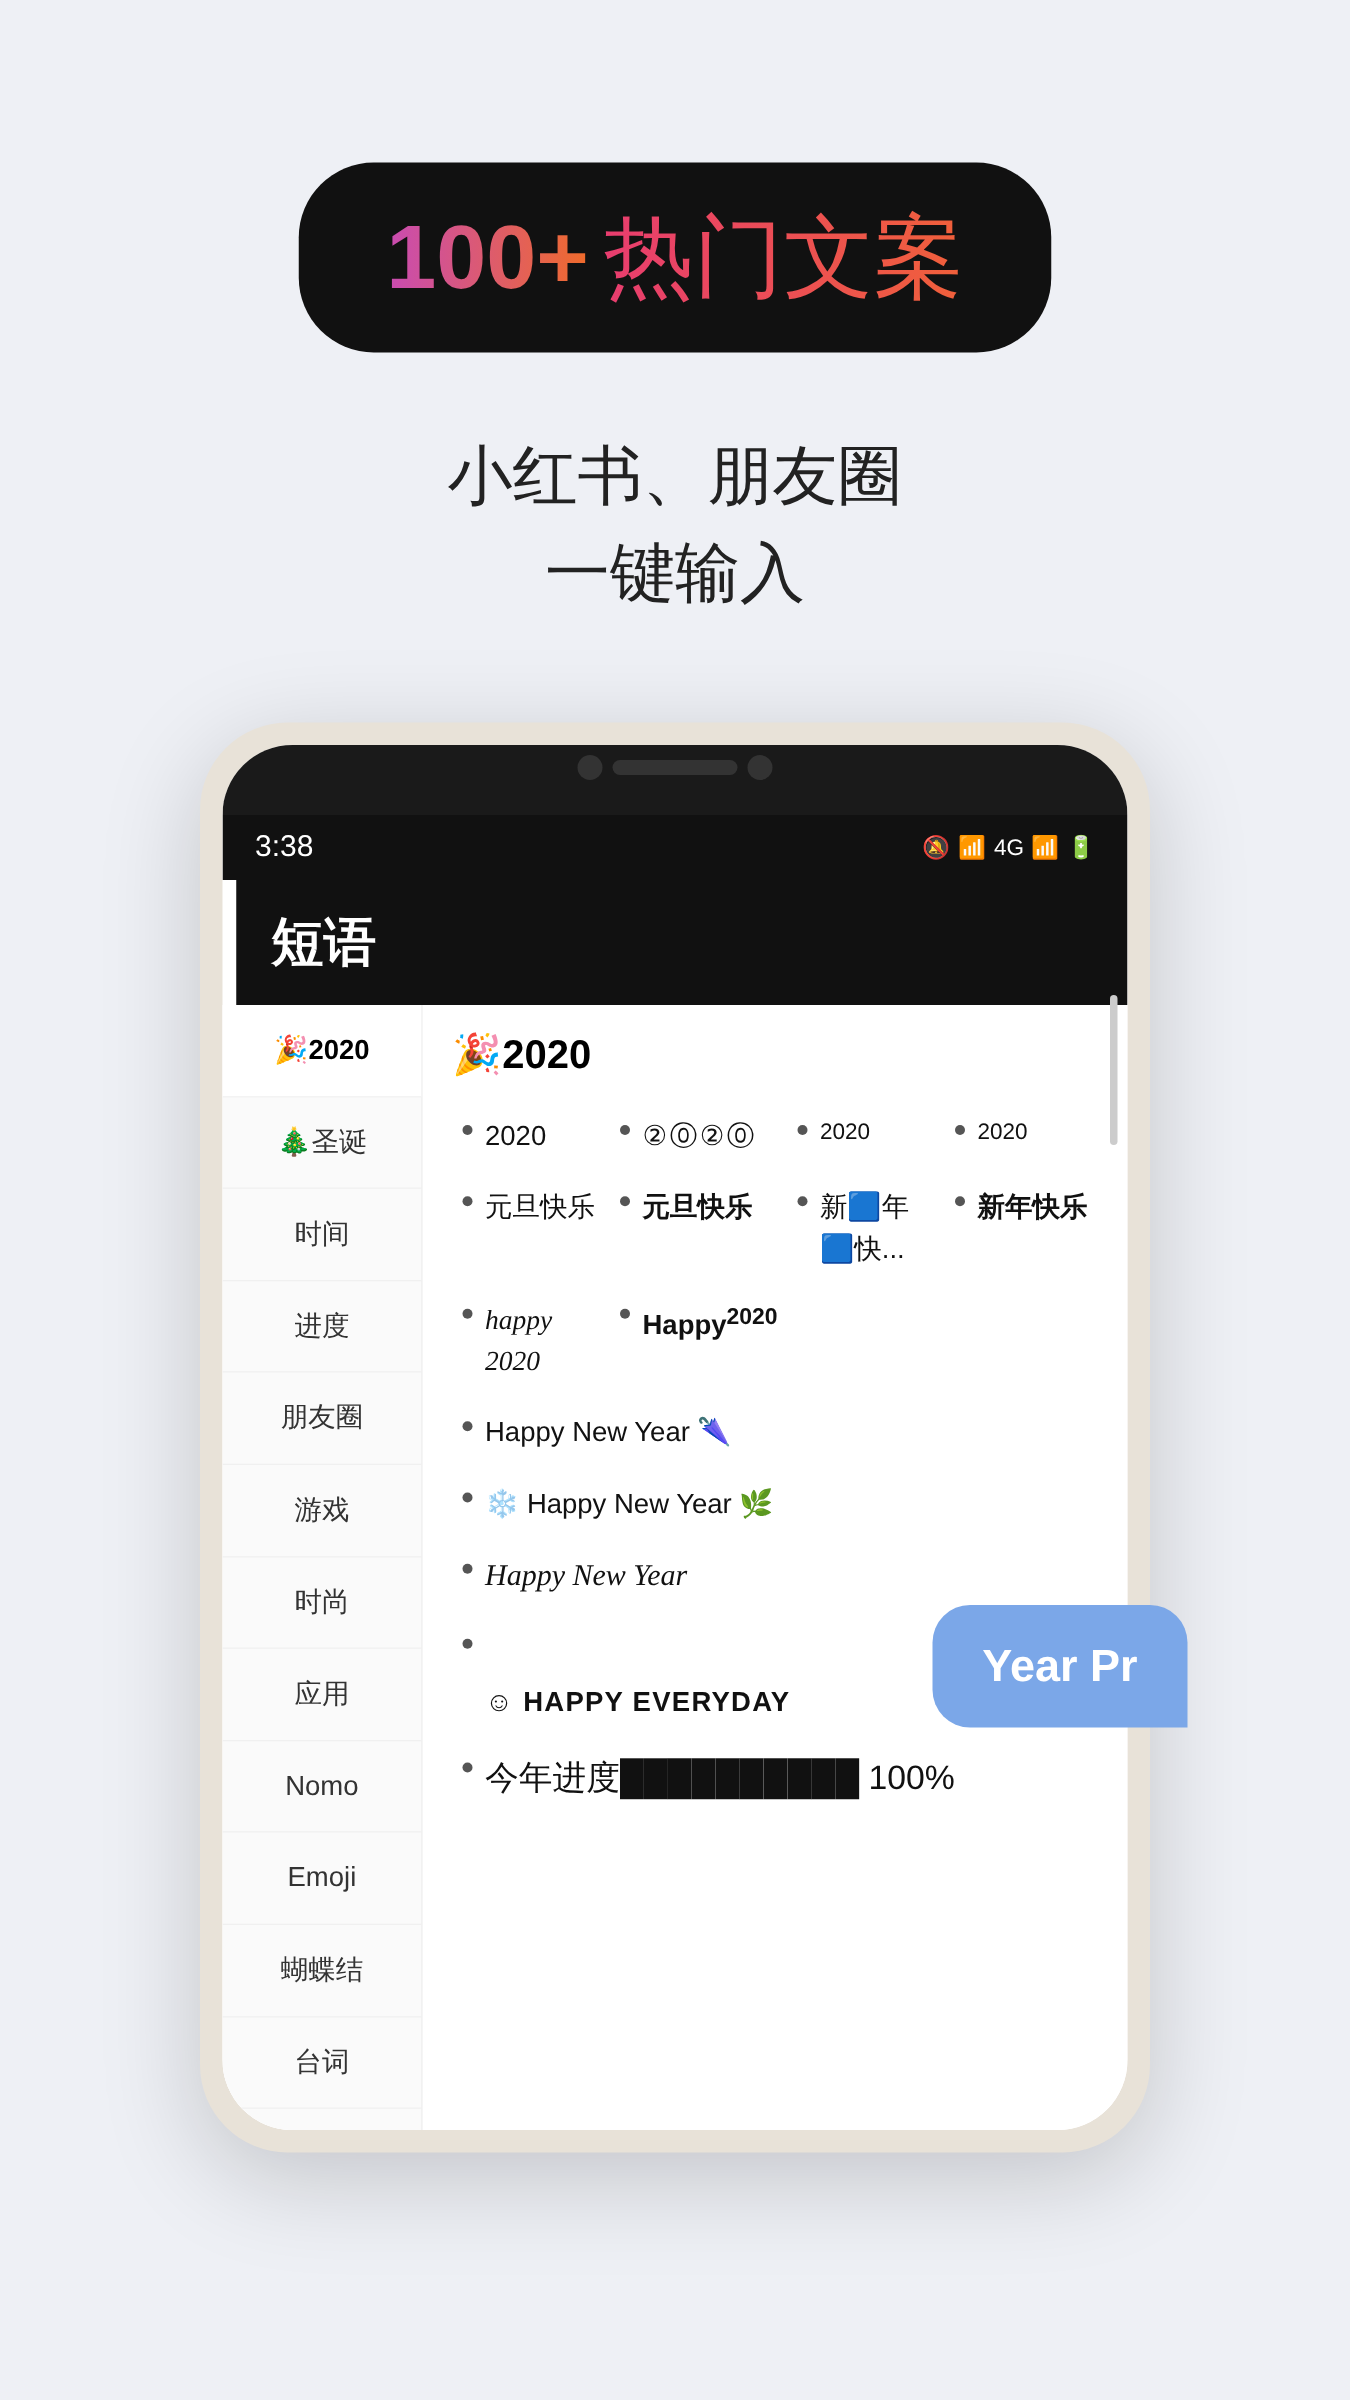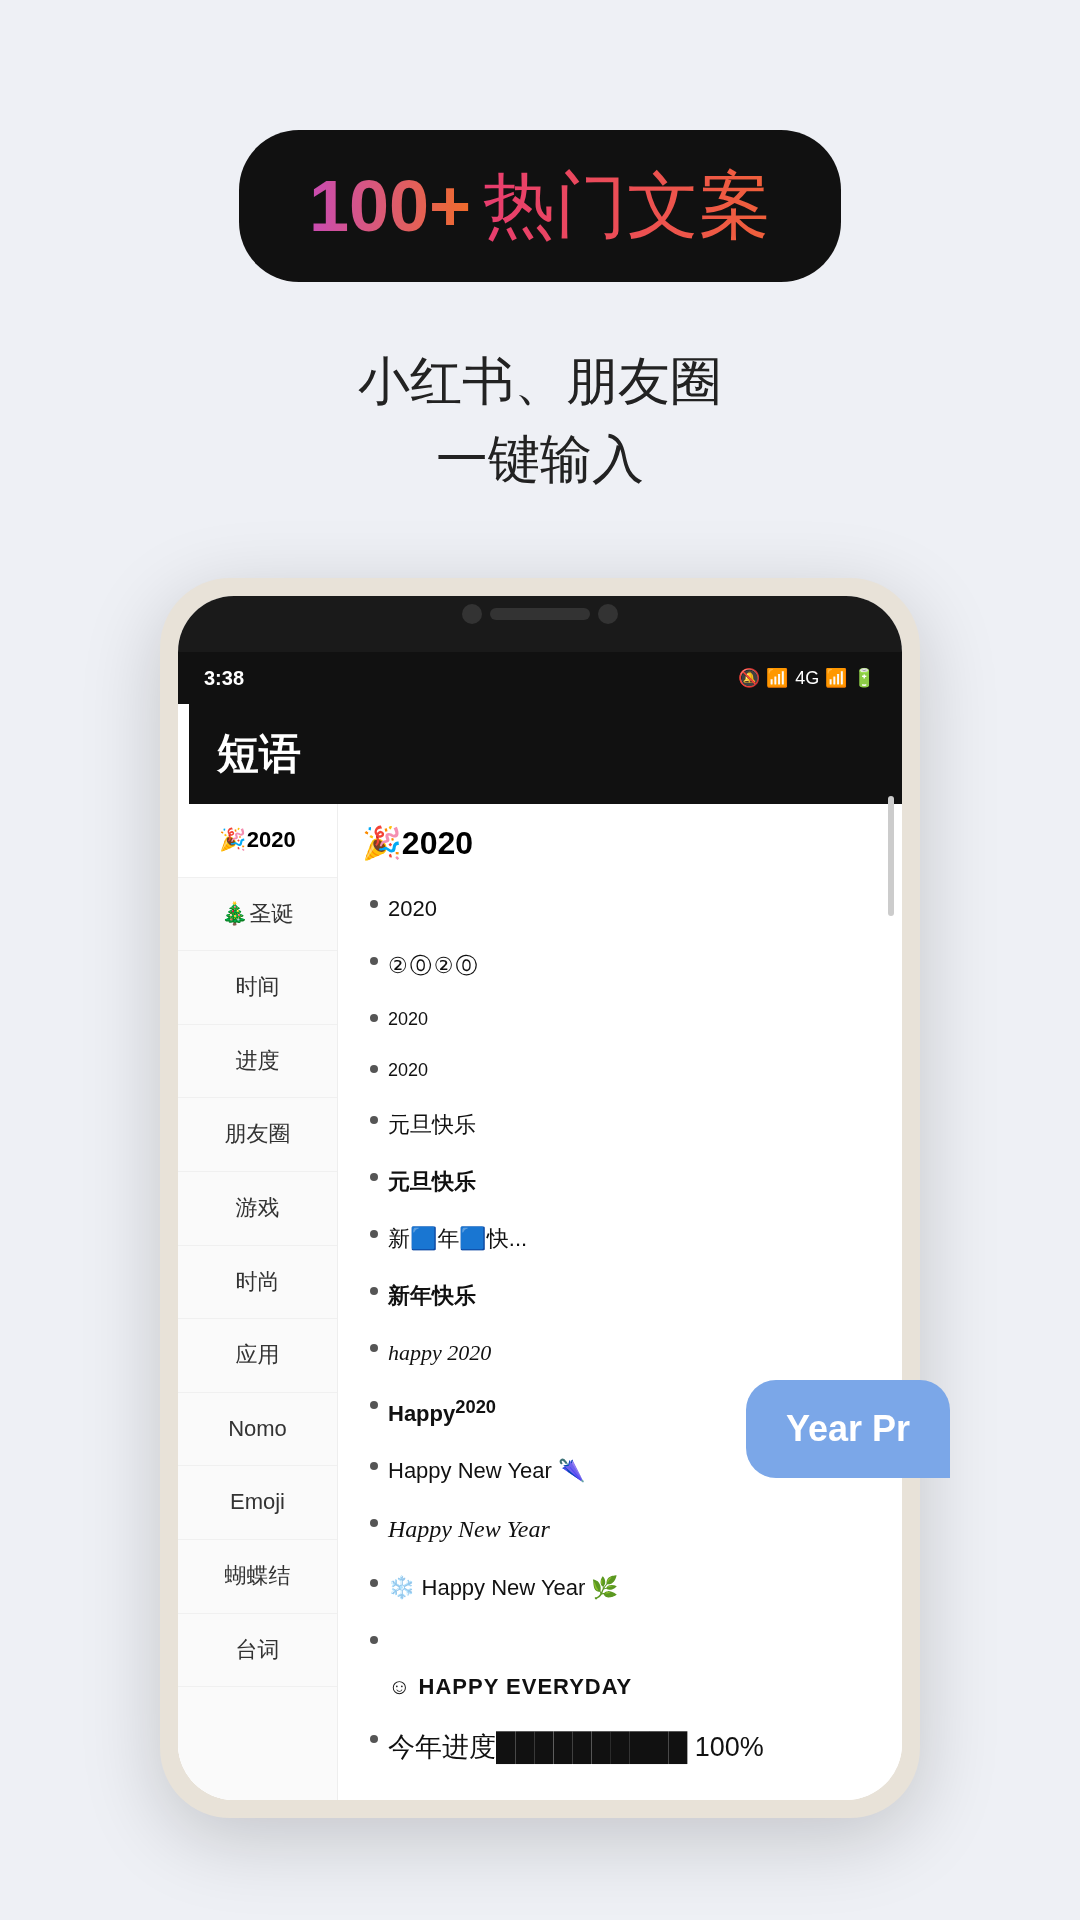--- a/index.html
+++ b/index.html
@@ -107,21 +107,21 @@
     .status-bar {
       background: #111;
       height: 52px;
       display: flex;
       align-items: center;
       justify-content: space-between;
       padding: 0 26px;
       color: #fff;
       font-size: 22px;
     }
-    .status-time { font-weight: 700; font-size: 20px; }
+    .status-time { font-weight: 400; font-size: 24px; }
     .status-icons { display: flex; align-items: center; gap: 6px; font-size: 18px; }
 
     
     .app-header {
       background: #111;
       padding: 22px 28px;
       margin-left: 11px;
     }
     .app-title {
       color: #fff;
@@ -166,21 +166,21 @@
     }
 
     .section-title {
       font-size: 32px;
       font-weight: 700;
       margin-bottom: 18px;
     }
 
     .items-grid {
       display: grid;
-      grid-template-columns: 1fr;
+      grid-template-columns: 1fr 1fr 1fr 1fr;
       gap: 0;
     }
 
     .grid-item {
       display: flex;
       align-items: flex-start;
       padding: 12px 8px;
       font-size: 22px;
       color: #111;
       line-height: 1.4;
@@ -341,26 +341,26 @@
               <span class="item-text bold-text">Happy<sup>2020</sup></span>
             </div>
 
             <div class="grid-item full-row">
               <div class="bullet"></div>
               <span class="item-text">Happy New Year 🌂</span>
             </div>
 
             <div class="grid-item full-row">
               <div class="bullet"></div>
+              <span class="item-text">❄️ Happy New Year 🌿</span>
+            </div>
+
+            <div class="grid-item full-row">
+              <div class="bullet"></div>
               <span class="item-text script">Happy New Year</span>
-            </div>
-
-            <div class="grid-item full-row">
-              <div class="bullet"></div>
-              <span class="item-text">❄️ Happy New Year 🌿</span>
             </div>
 
             <div class="grid-item full-row">
               <div class="bullet"></div>
               <span class="item-text caps">☺ HAPPY EVERYDAY</span>
             </div>
 
             <div class="grid-item full-row">
               <div class="bullet"></div>
               <span class="item-text" style="font-size:27px;">今年进度██████████ 100%</span>

